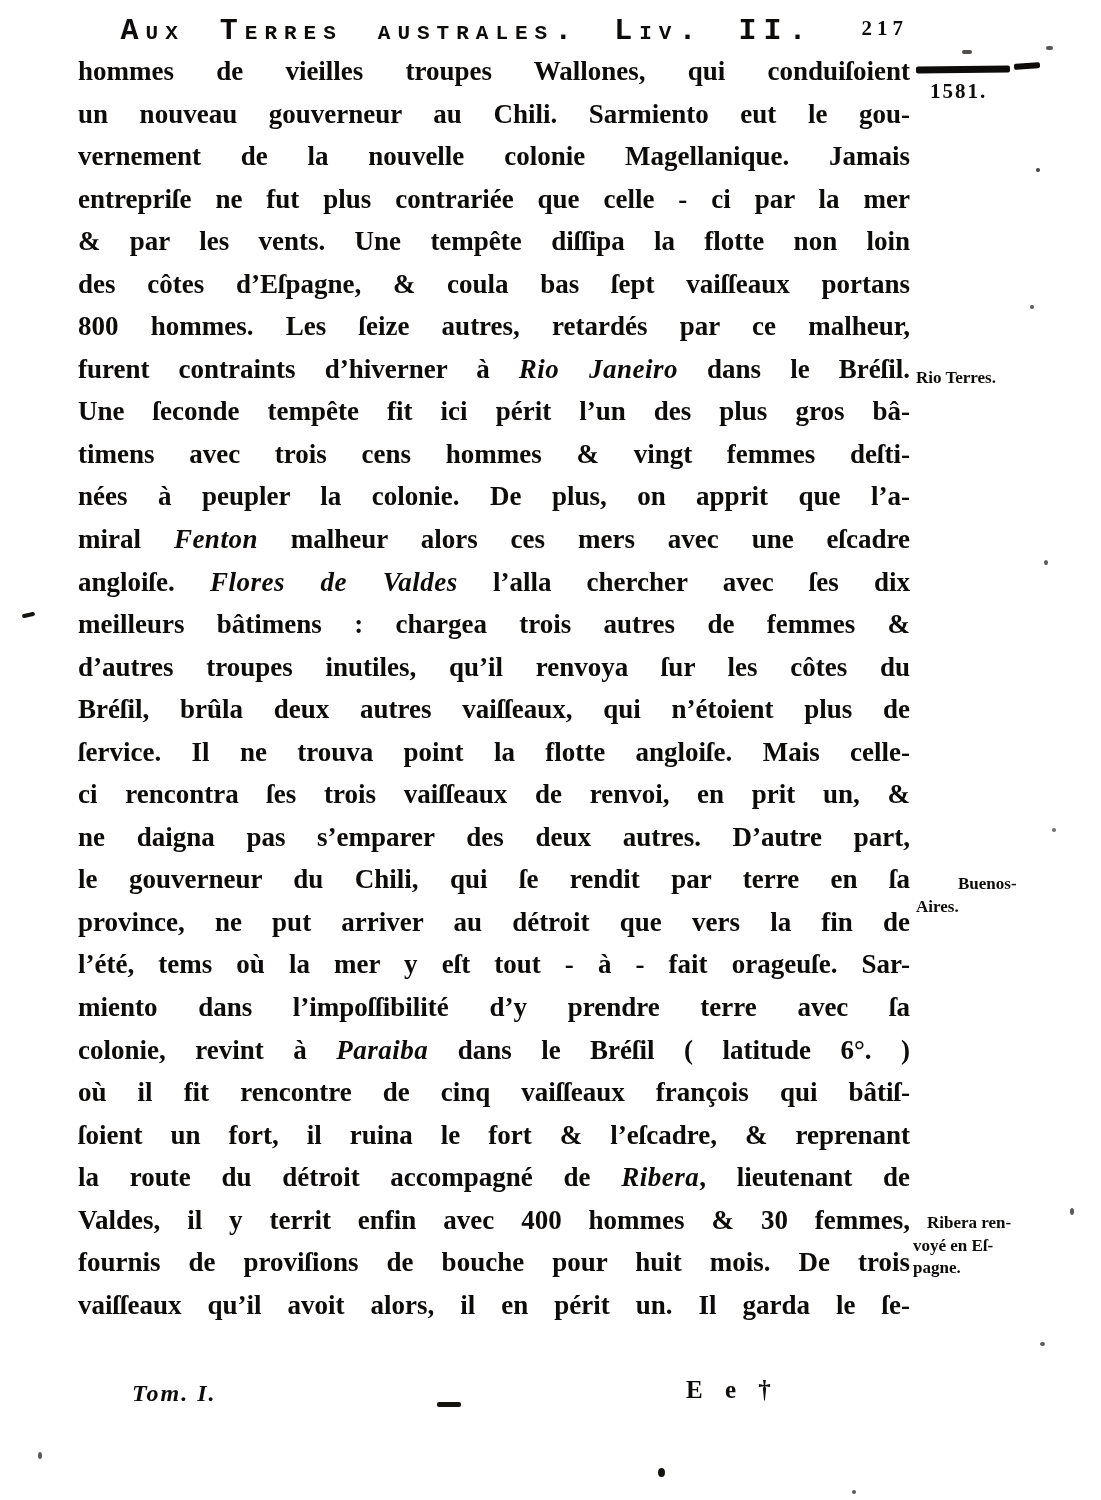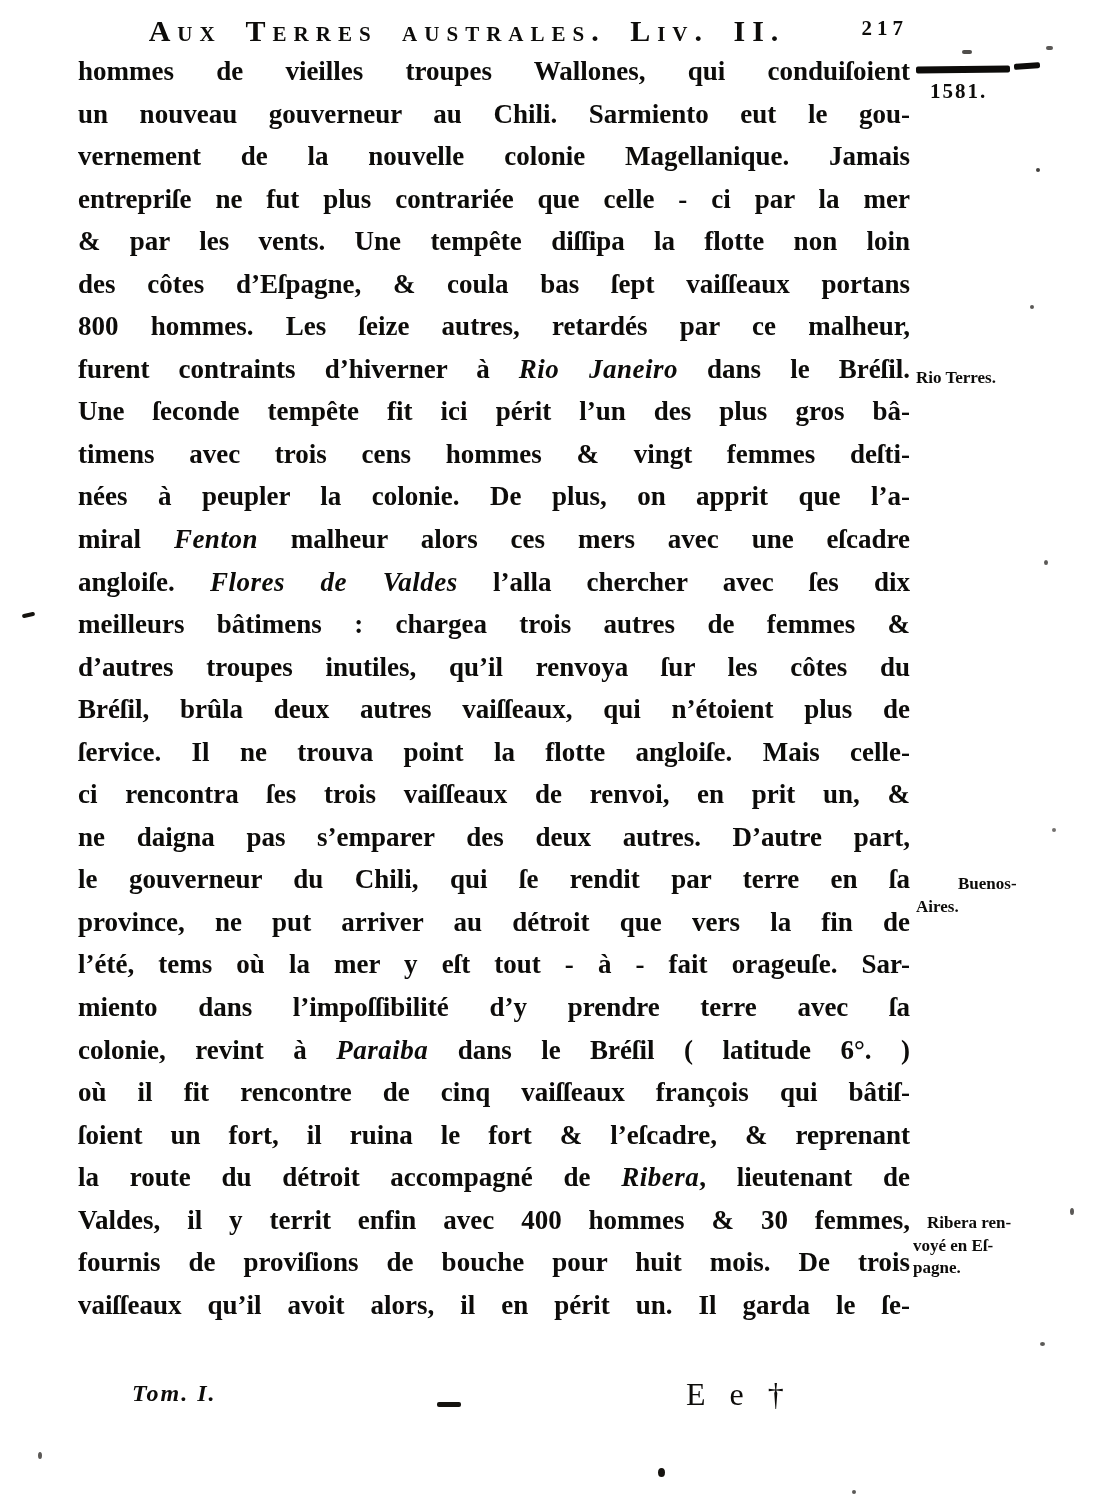--- a/index.html
+++ b/index.html
@@ -10,21 +10,21 @@
     overflow:hidden;
     font-family:"Liberation Serif","DejaVu Serif",serif;
     color:#0d0c0a;
     -webkit-font-smoothing:antialiased;
   }
   
   .header{position:absolute;left:80px;top:14px;width:830px;height:48px;}
   .header-title{
     position:absolute;left:50%;top:0;transform:translateX(-50%) translateX(-28px);
     font-variant:small-caps;font-weight:700;font-size:30px;
-    letter-spacing:7px;word-spacing:10px;white-space:nowrap;
+    letter-spacing:7px;word-spacing:10px;white-space:nowrap;font-family:Liberation Mono, monospace;
   }
   .page-number{
     position:absolute;right:2px;top:2px;
     font-weight:700;font-size:21px;letter-spacing:5px;
   }
   
   .body-text{position:absolute;left:78px;top:56px;width:832px;}
   .bline{
     height:42.55px;overflow:hidden;
     font-size:27px;font-weight:700;
@@ -42,21 +42,21 @@
   .mn-buenos .mn-line-0{padding-left:42px;}
   .mn-ribera{left:913px;top:1212px;line-height:22.5px;}
   .mn-ribera .mn-line-0{padding-left:14px;}
   
   .footer-tome{
     position:absolute;left:132px;top:1380px;
     font-weight:700;font-style:italic;font-size:24px;letter-spacing:2px;
   }
   .footer-signature{
     position:absolute;left:686px;top:1376px;
-    font-weight:400;font-size:32px;letter-spacing:6px;word-spacing:4px;
+    font-weight:700;font-size:25px;letter-spacing:6px;word-spacing:4px;
   }
   
   .speck{position:absolute;background:#15130f;border-radius:2px;}
 </style>
 </head>
 <body>
 
 <div id="page">
 
   <div class="header">

